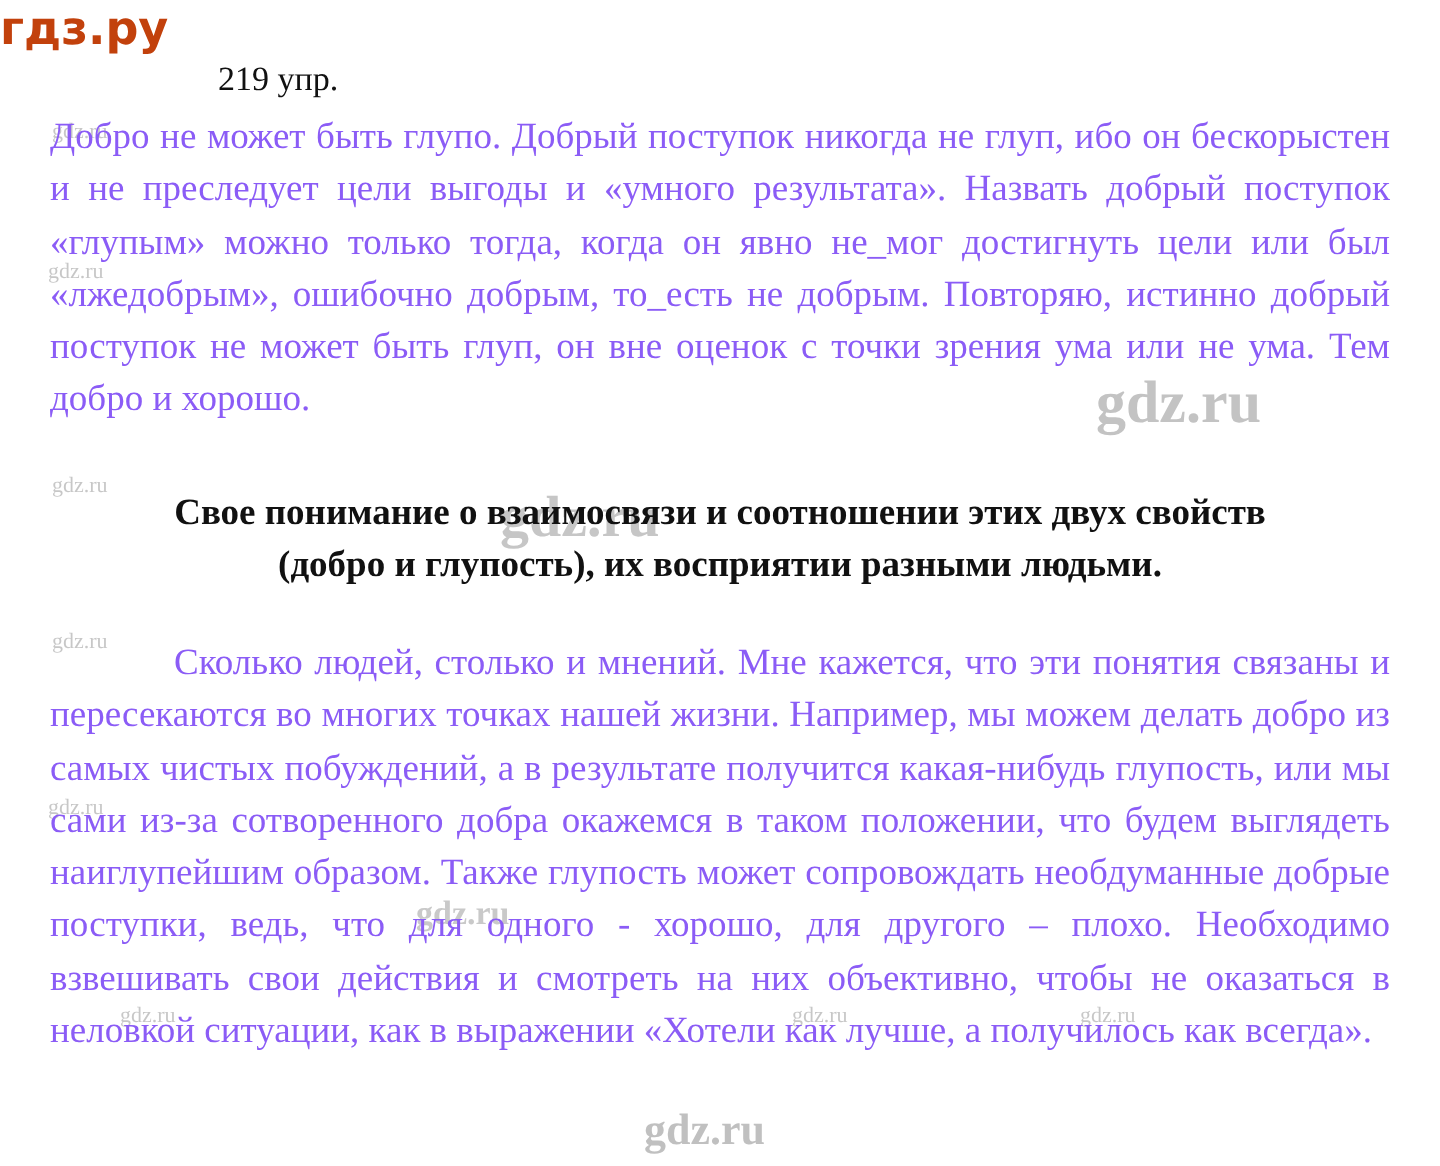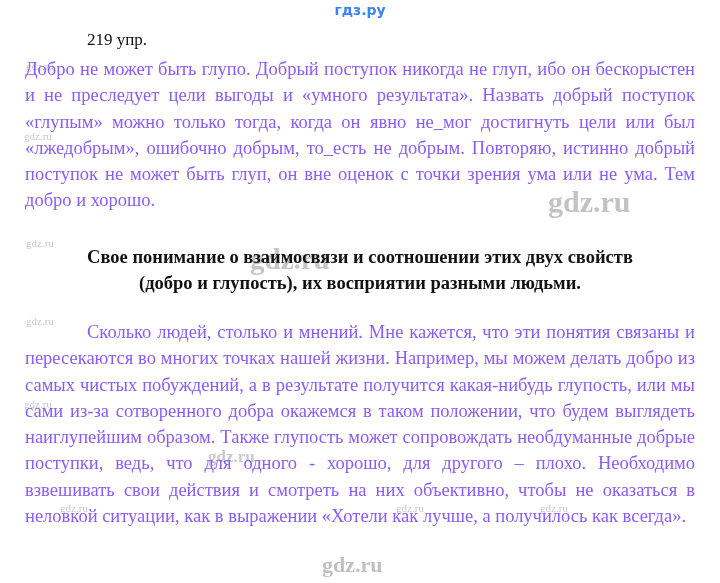--- a/index.html
+++ b/index.html
@@ -21,39 +21,38 @@
     width: 720px;
     height: 583px;
   }
 
   
   .header-logo {
     position: absolute;
     top: 2px;
     left: 0;
     width: 720px;
-    text-align: center;
     font-family: "DejaVu Sans", sans-serif;
     font-weight: bold;
-    font-size: 14px;
-    color: #3b82f6;
+    font-size: 23px;
+    color: #c2410c;
     letter-spacing: 0px;
   }
 
   
   .content {
     position: absolute;
     top: 30px;
     left: 25px;
     width: 670px;
   }
 
   .ex-number {
     font-size: 17px;
-    margin-left: 62px;
+    margin-left: 84px;
     margin-bottom: 6px;
     color: #111;
   }
 
   p.para {
     margin: 0 0 0 0;
     font-size: 18.5px;
     line-height: 1.42;
     text-align: justify;
     text-justify: inter-word;

